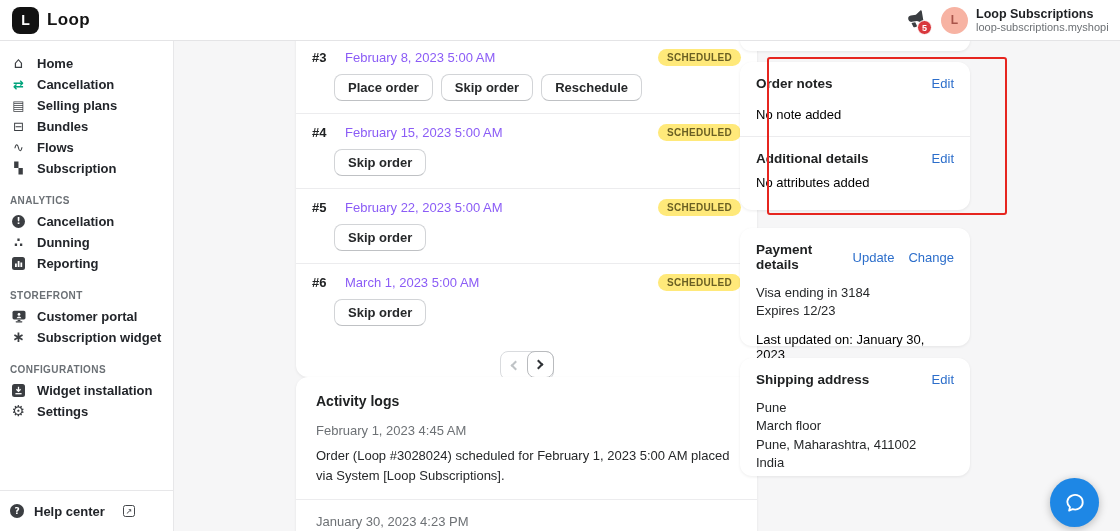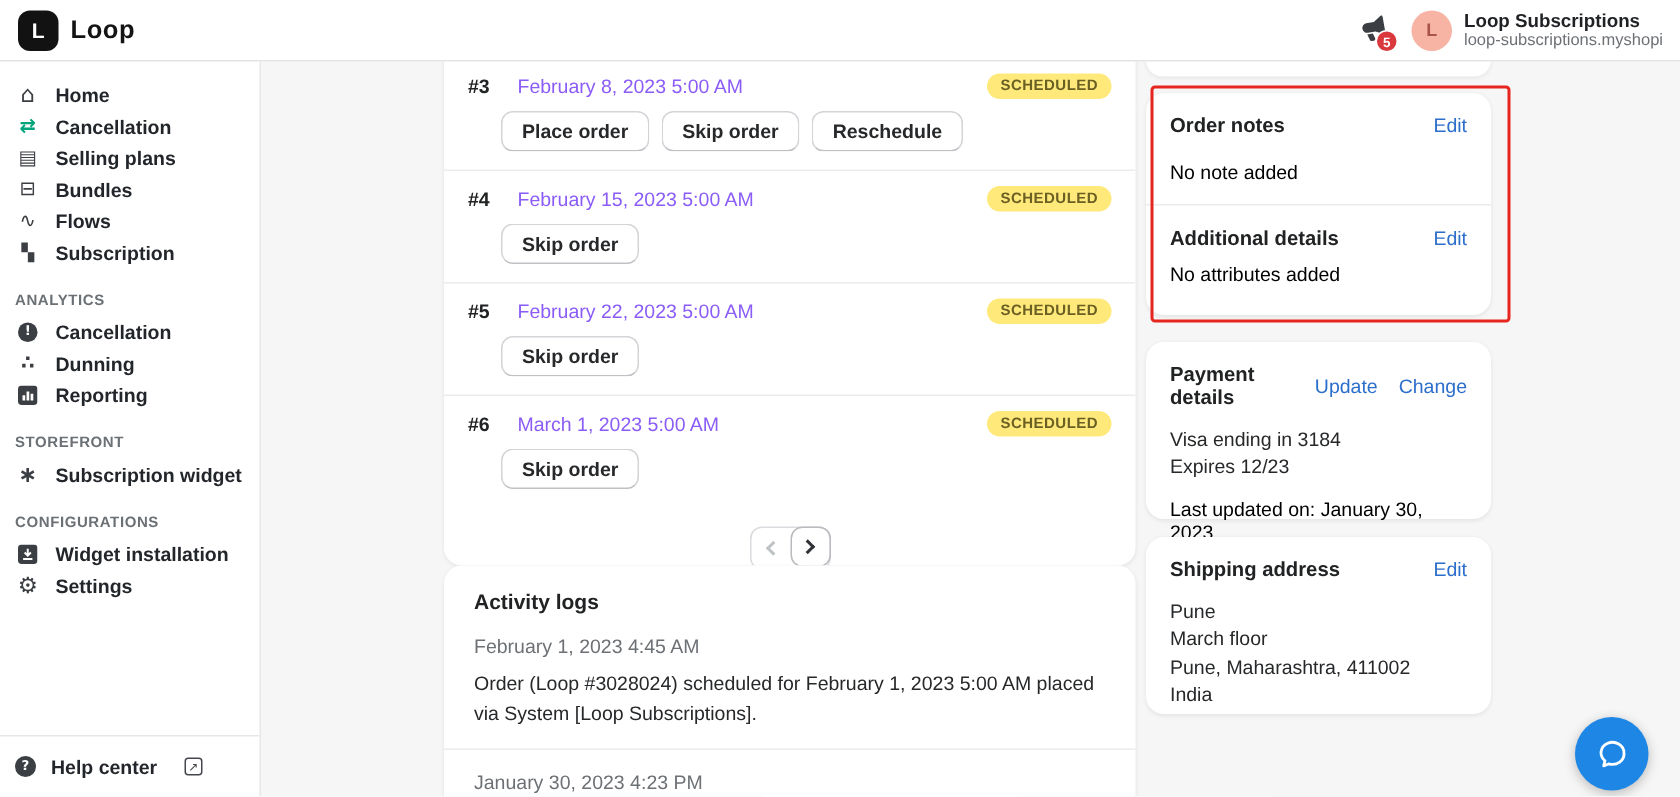--- a/index.html
+++ b/index.html
@@ -71,21 +71,21 @@
   .chev-right { transform:rotate(45deg); margin-right:3px; }
 
   
   .activity-card { position:absolute; left:122px; top:336px; width:461px; height:220px; padding:16px 20px; }
   .card-title { font-size:14px; font-weight:700; color:#202223; }
   .log-ts { margin-top:14px; font-size:13px; color:#6d7175; }
   .log-msg { margin-top:8px; font-size:13px; color:#26282a; line-height:1.5; }
   .log-div { border-top:1px solid #ececee; margin:14px -20px 0; }
 
   
-  .sidecard { position:absolute; left:590px; width:230px; }
+  .sidecard { position:absolute; left:566px; width:230px; }
   .partial-card { top:-12px; height:22px; }
   .notes-card { top:21px; height:148px; }
   .sc-sec { padding:14px 16px; }
   .sc-sec + .sc-sec { border-top:1px solid #ececee; }
   .title-row { display:flex; justify-content:space-between; align-items:center; }
   .sc-title { font-size:13.5px; font-weight:700; color:#202223; }
   .link { font-size:13px; color:#2c6ecb; cursor:pointer; text-decoration:none; }
   .muted { font-size:13px; color:#000000; }
   .notes-empty { margin-top:16px; }
   .attr-empty { margin-top:9px; }
@@ -177,20 +177,32 @@
           <rect x="3" y="6.5" width="1.8" height="3.5" fill="#fff"></rect>
           <rect x="5.7" y="4" width="1.8" height="6" fill="#fff"></rect>
           <rect x="8.4" y="5.5" width="1.8" height="4.5" fill="#fff"></rect>
         </svg>
       </span>
       <span class="nav-label">Reporting</span>
     </div>
 
     <div class="sec-label">STOREFRONT</div>
     <div class="nav-item">
+      <span class="nav-ico">
+        <svg width="14" height="13" viewBox="0 0 14 13">
+          <rect x="0.5" y="0.8" width="13" height="8.6" rx="1.6" fill="#3b3e42"></rect>
+          <circle cx="7" cy="4.4" r="1.4" fill="#fff"></circle>
+          <path d="M4.6 8.2a2.5 2.5 0 0 1 4.8 0z" fill="#fff"></path>
+          <rect x="5.6" y="9.8" width="2.8" height="1.4" fill="#3b3e42"></rect>
+          <rect x="3.6" y="11.2" width="6.8" height="1.3" rx="0.65" fill="#3b3e42"></rect>
+        </svg>
+      </span>
+      <span class="nav-label">Customer portal</span>
+    </div>
+    <div class="nav-item">
       <span class="nav-ico ico-lg" style="font-weight:700">∗</span>
       <span class="nav-label">Subscription widget</span>
     </div>
 
     <div class="sec-label">CONFIGURATIONS</div>
     <div class="nav-item">
       <span class="nav-ico">
         <svg width="13" height="13" viewBox="0 0 13 13">
           <rect width="13" height="13" rx="2.5" fill="#3b3e42"></rect>
           <path d="M6.5 2.8v4.4M4.4 5.3l2.1 2.1 2.1-2.1" stroke="#fff" stroke-width="1.3" fill="none"></path>

